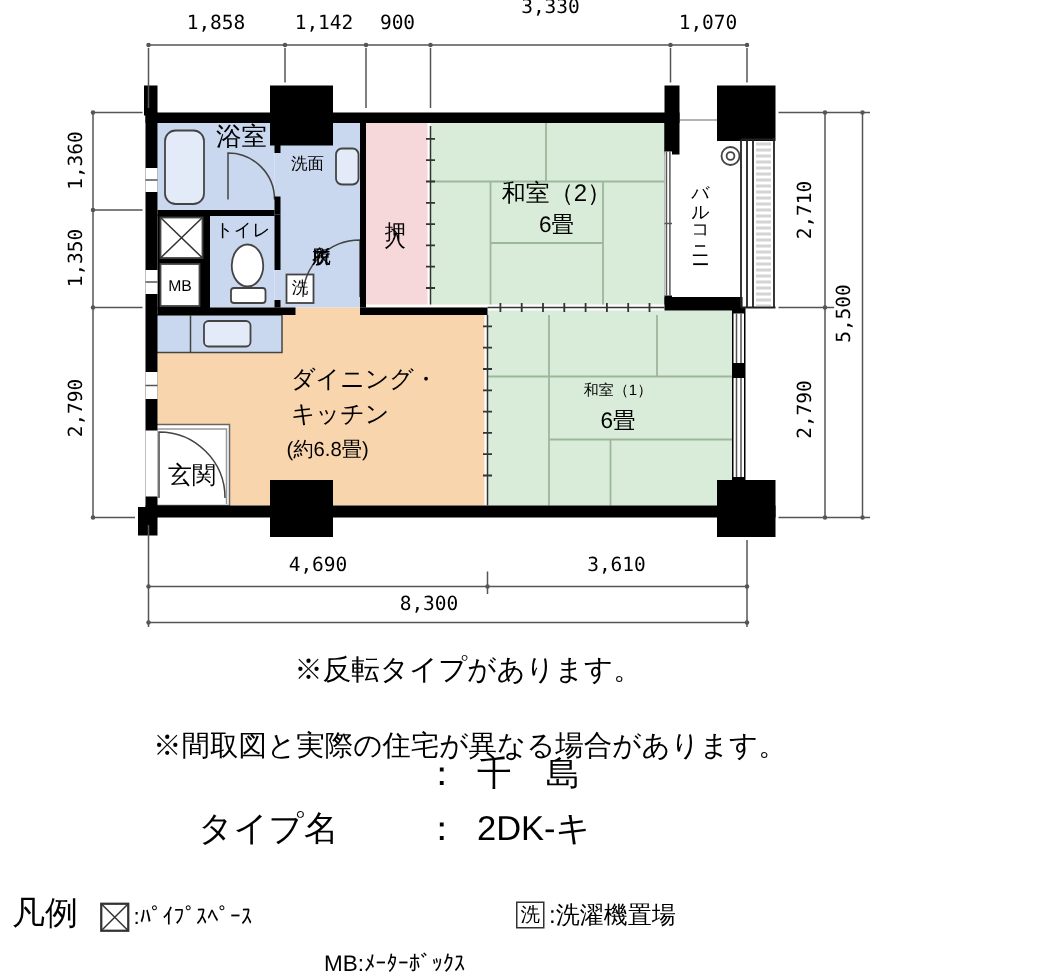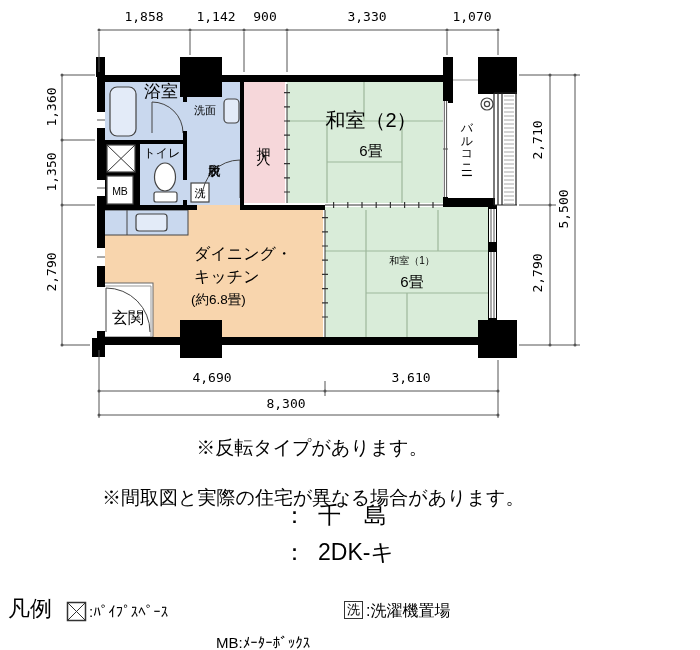--- a/index.html
+++ b/index.html
@@ -166,54 +166,55 @@
           <circle cx="498" cy="391" r="1.5"></circle>
         <circle cx="99" cy="415" r="1.5"></circle>
           <circle cx="498" cy="415" r="1.5"></circle>
       </g>
     </g>
   </svg>
 
   <div class="lbl dim c" style="left:144px;top:16px">1,858</div>
   <div class="lbl dim c" style="left:216px;top:16px">1,142</div>
   <div class="lbl dim c" style="left:265px;top:16px">900</div>
-  <div class="lbl dim c" style="left:367px;top:16px">3,330</div>
+  <div class="lbl dim c" style="left:367px;top:5px">3,330</div>
   <div class="lbl dim c" style="left:472px;top:16px">1,070</div>
   <div class="lbl dim rot" style="left:51px;top:107px">1,360</div>
   <div class="lbl dim rot" style="left:51px;top:172px">1,350</div>
   <div class="lbl dim rot" style="left:51px;top:272px">2,790</div>
   <div class="lbl dim rot" style="left:537px;top:140px">2,710</div>
   <div class="lbl dim rot" style="left:537px;top:273px">2,790</div>
   <div class="lbl dim rot" style="left:563px;top:209px">5,500</div>
   <div class="lbl dim c" style="left:212px;top:377px">4,690</div>
   <div class="lbl dim c" style="left:411px;top:377px">3,610</div>
   <div class="lbl dim c" style="left:286px;top:403px">8,300</div>
 
   <div class="lbl c" style="left:161px;top:91px;font-size:17px">浴室</div>
   <div class="lbl c" style="left:205px;top:110px;font-size:11px">洗面</div>
   <div class="lbl c vert" style="left:214px;top:154px;font-size:12.5px">脱衣所</div>
   <div class="lbl c" style="left:162px;top:153px;font-size:12px">トイレ</div>
   <div class="lbl c" style="left:120px;top:191px;font-size:10.5px">MB</div>
   <div class="lbl c" style="left:200px;top:193px;font-size:11px">洗</div>
   <div class="lbl c vert" style="left:264px;top:140px;font-size:14px;letter-spacing:4px">押入</div>
-  <div class="lbl c" style="left:371px;top:120px;font-size:20px">和室（2）</div>
+  <div class="lbl c" style="left:371px;top:130px;font-size:16px">和室（2）</div>
   <div class="lbl c" style="left:371px;top:150px;font-size:15px">6畳</div>
   <div class="lbl c vert" style="left:467px;top:142px;font-size:12px">バルコニー</div>
   <div class="lbl" style="left:194px;top:246px;font-size:16px">ダイニング・</div>
   <div class="lbl" style="left:194px;top:269px;font-size:16px">キッチン</div>
   <div class="lbl" style="left:191px;top:293px;font-size:13.5px">(約6.8畳)</div>
   <div class="lbl c" style="left:128px;top:318px;font-size:16px">玄関</div>
   <div class="lbl c" style="left:412px;top:261px;font-size:10px">和室（1）</div>
   <div class="lbl c" style="left:412px;top:281px;font-size:15px">6畳</div>
 
   <div class="lbl" style="left:102px;top:488px;font-size:19px">※間取図と実際の住宅が異なる場合があります。</div>
   <div class="lbl c" style="left:312px;top:447px;font-size:19px">※反転タイプがあります。</div>
 
   <div class="lbl" style="left:283px;top:504px;font-size:23px">：</div>
   <div class="lbl" style="left:318px;top:504px;font-size:23px">千　島</div>
+  <div class="lbl" style="left:132px;top:541px;font-size:23px">タイプ名</div>
   <div class="lbl" style="left:283px;top:541px;font-size:23px">：</div>
   <div class="lbl" style="left:318px;top:541px;font-size:23px">2DK-キ</div>
 
   <div class="lbl" style="left:8px;top:598px;font-size:22px">凡例</div>
   <svg class="lbl" style="left:66px;top:601px" width="21" height="21">
     <rect x="1.5" y="1.5" width="18" height="18" fill="#fff" stroke="#333" stroke-width="1.5"></rect>
     <path d="M1.5,1.5 L19.5,19.5 M19.5,1.5 L1.5,19.5" stroke="#333" stroke-width="1" fill="none"></path>
   </svg>
   <div class="lbl" style="left:89px;top:604px;font-size:15px">:ﾊﾟｲﾌﾟｽﾍﾟｰｽ</div>
   <div class="lbl" style="left:216px;top:635px;font-size:15px">MB:ﾒｰﾀｰﾎﾞｯｸｽ</div>

